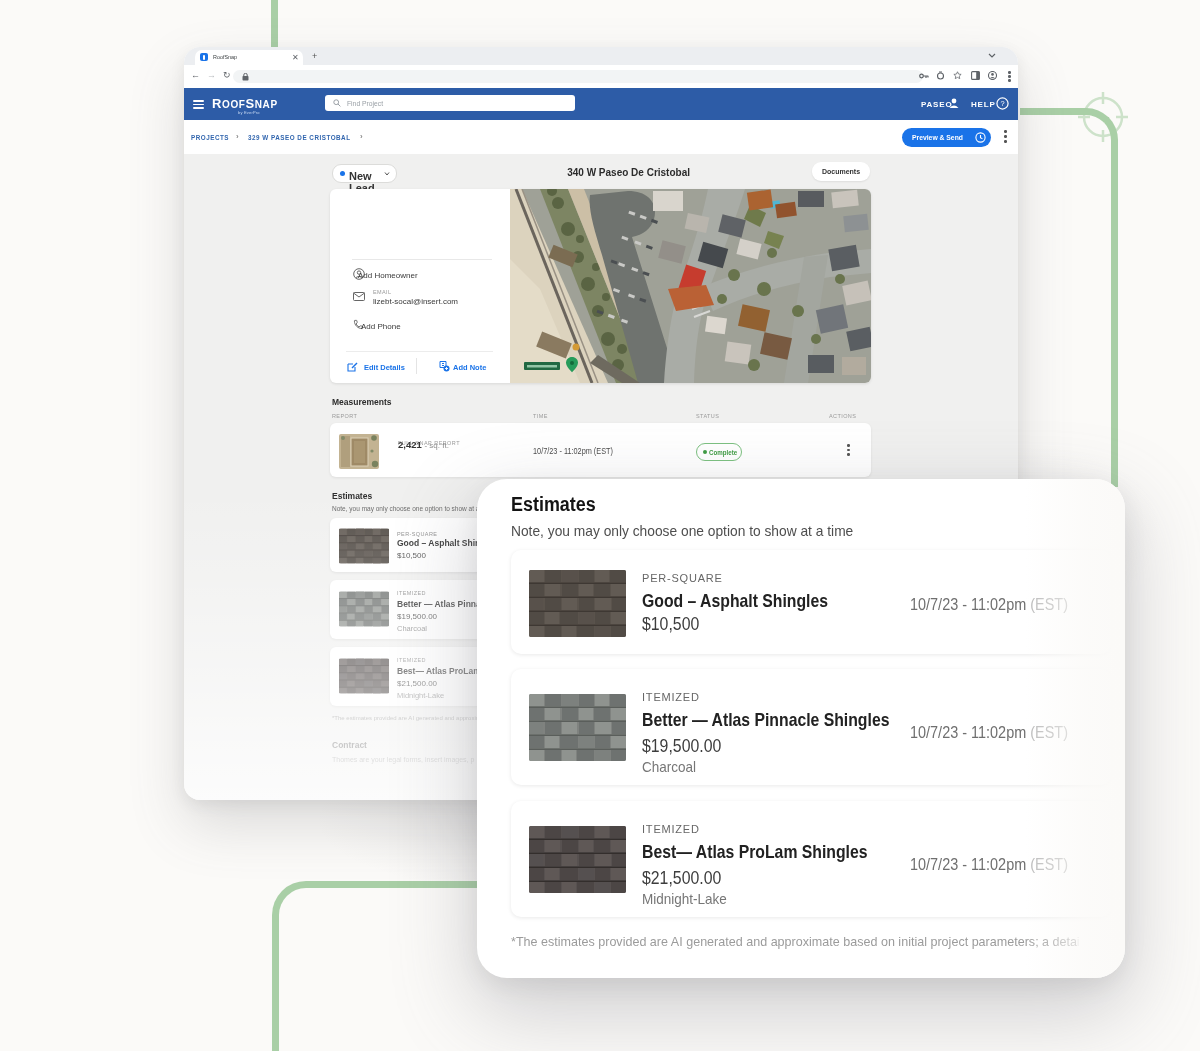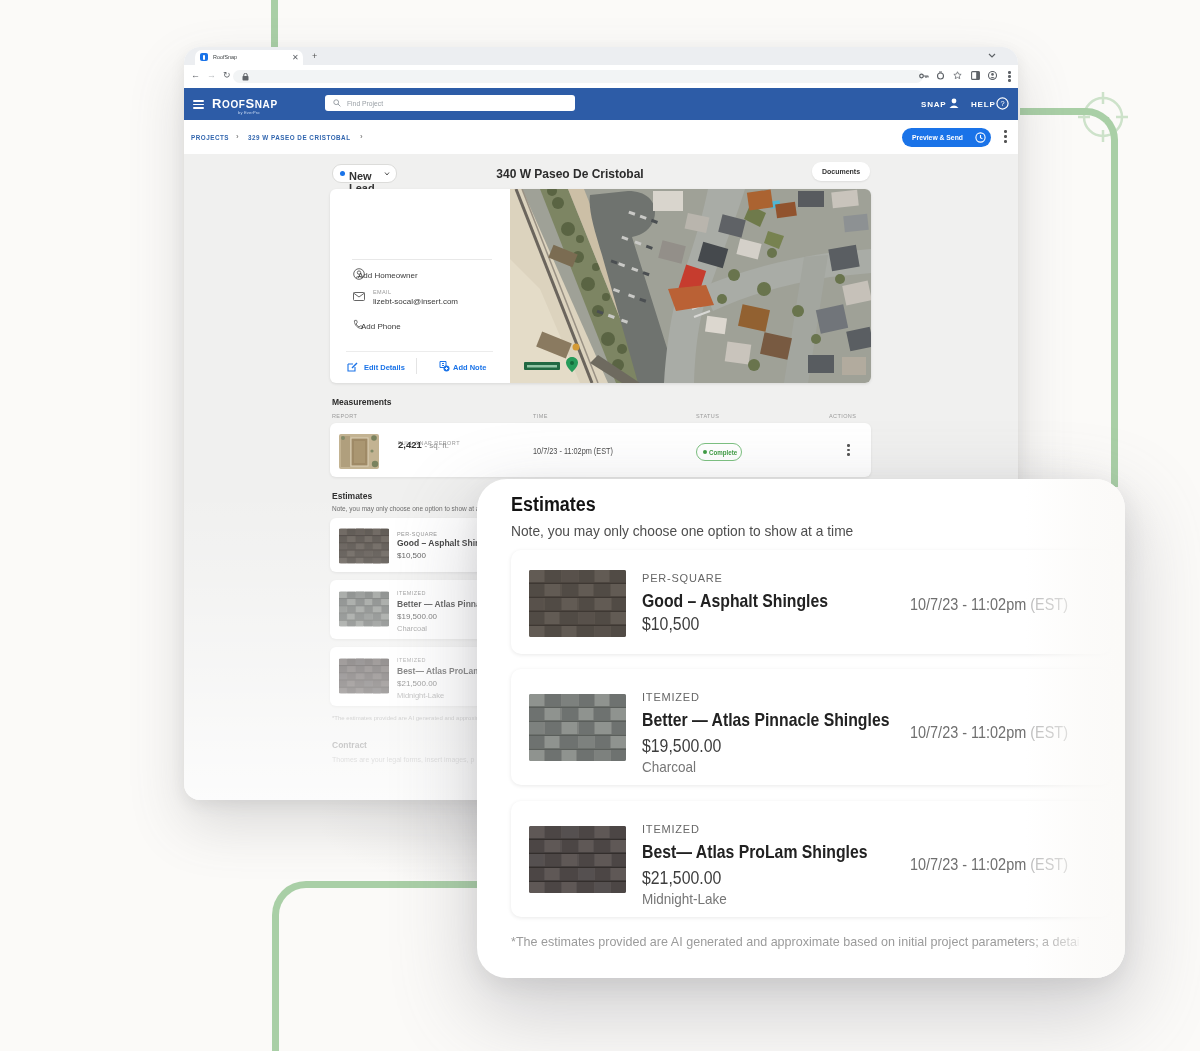--- a/index.html
+++ b/index.html
@@ -47,21 +47,21 @@
   .crumb{top:13px;font-size:7.5px;font-weight:bold;letter-spacing:.6px;color:#3165ae;transform:scaleX(.84);transform-origin:0 50%;white-space:nowrap;}
   .crumbsep{top:12px;font-size:8px;color:#888;font-weight:bold;}
   .pvs{left:718px;top:8px;width:89px;height:19px;background:#1a73e8;border-radius:10px;color:#fff;}
   .pvs span{position:absolute;left:10px;top:6px;font-size:7px;font-weight:bold;transform:scaleX(.97);transform-origin:0 0;}
   .vdots{width:2.5px;}
   .vdots b{position:absolute;left:0;width:2.5px;height:2.5px;border-radius:50%;background:#555;}
   .content{left:0;top:107px;width:834px;height:646px;background:#f0f0ef;}
   
   .chip{background:#fff;border:1px solid #dcdcda;border-radius:9px;}
   .newlead{left:148px;top:10px;width:63px;height:17px;}
-  .pagetitle{left:266px;top:13px;width:240px;text-align:center;font-size:12px;font-weight:bold;color:#2c2c2c;}
+  .pagetitle{left:266px;top:13px;width:240px;text-align:right;font-size:10px;font-weight:bold;color:#2c2c2c;}
   .docs{left:628px;top:8px;width:58px;height:19px;border:none;box-shadow:0 1px 2px rgba(0,0,0,.08);}
   .docs span{position:absolute;left:0;width:58px;text-align:center;top:6px;font-size:7px;font-weight:bold;color:#333;}
   
   .pcard{left:146px;top:35px;width:541px;height:194px;background:#fff;border-radius:6px;box-shadow:0 1px 3px rgba(0,0,0,.10);}
   .addrtxt{left:22px;top:12px;width:150px;font-size:10.5px;line-height:14.5px;color:#3a3a3a;}
   .pdiv{left:22px;top:70px;width:140px;height:1px;background:#e8e8e8;}
   .prow{left:22px;font-size:8px;color:#3a3a3a;}
   .plabel{font-size:5.5px;color:#9a9a9a;letter-spacing:.4px;}
   .pact{font-size:7.5px;font-weight:bold;color:#1a73e8;}
   .satimg{left:180px;top:0;width:361px;height:194px;border-radius:0 6px 6px 0;overflow:hidden;}
@@ -169,21 +169,21 @@
       </div>
       <div class="abs logo"><span class="big">R</span><span class="sm">OOF</span><span class="big">S</span><span class="sm">NAP</span></div>
       <div class="abs byline">by EverPro</div>
       <div class="abs search">
         <svg style="position:absolute;left:8px;top:4px" width="8" height="8" viewBox="0 0 8 8">
           <circle cx="3.2" cy="3.2" r="2.4" fill="none" stroke="#9aa0a6" stroke-width="1"></circle>
           <line x1="5" y1="5" x2="7.4" y2="7.4" stroke="#9aa0a6" stroke-width="1"></line>
         </svg>
         <span class="ph">Find Project</span>
       </div>
-      <div class="abs hdr-r" style="left:737px;top:12px">SNAP</div>
+      <div class="abs hdr-r" style="left:737px;top:12px">PASEO</div>
       <svg class="abs" style="left:764px;top:9px" width="12" height="12" viewBox="0 0 12 12">
         <circle cx="6" cy="4" r="2.4" fill="#fff"></circle>
         <path d="M1.5 11 Q6 6.2 10.5 11 Z" fill="#fff"></path>
       </svg>
       <div class="abs hdr-r" style="left:787px;top:12px">HELP</div>
       <svg class="abs" style="left:812px;top:9px" width="13" height="13" viewBox="0 0 14 14">
         <circle cx="7" cy="7" r="6" fill="none" stroke="#fff" stroke-width="1.3"></circle>
         <text x="7" y="10" font-size="8" fill="#fff" text-anchor="middle" font-family="Liberation Sans">?</text>
       </svg>
     </div>

